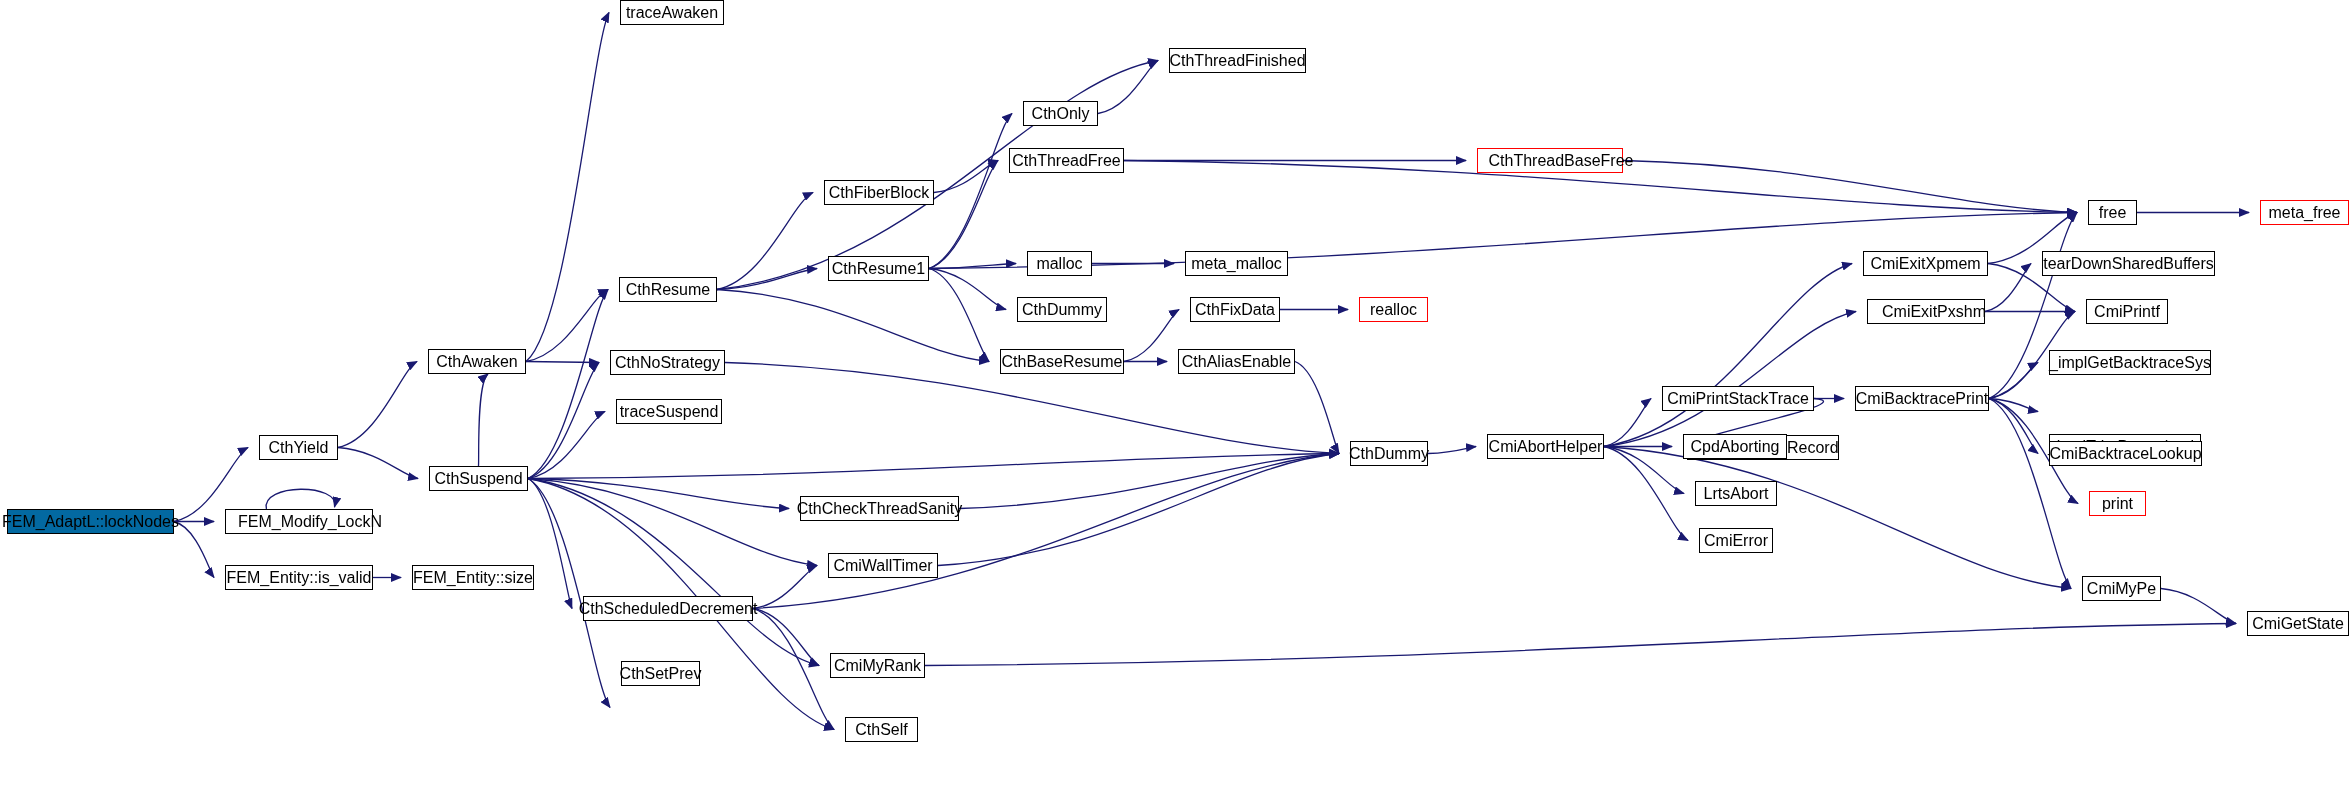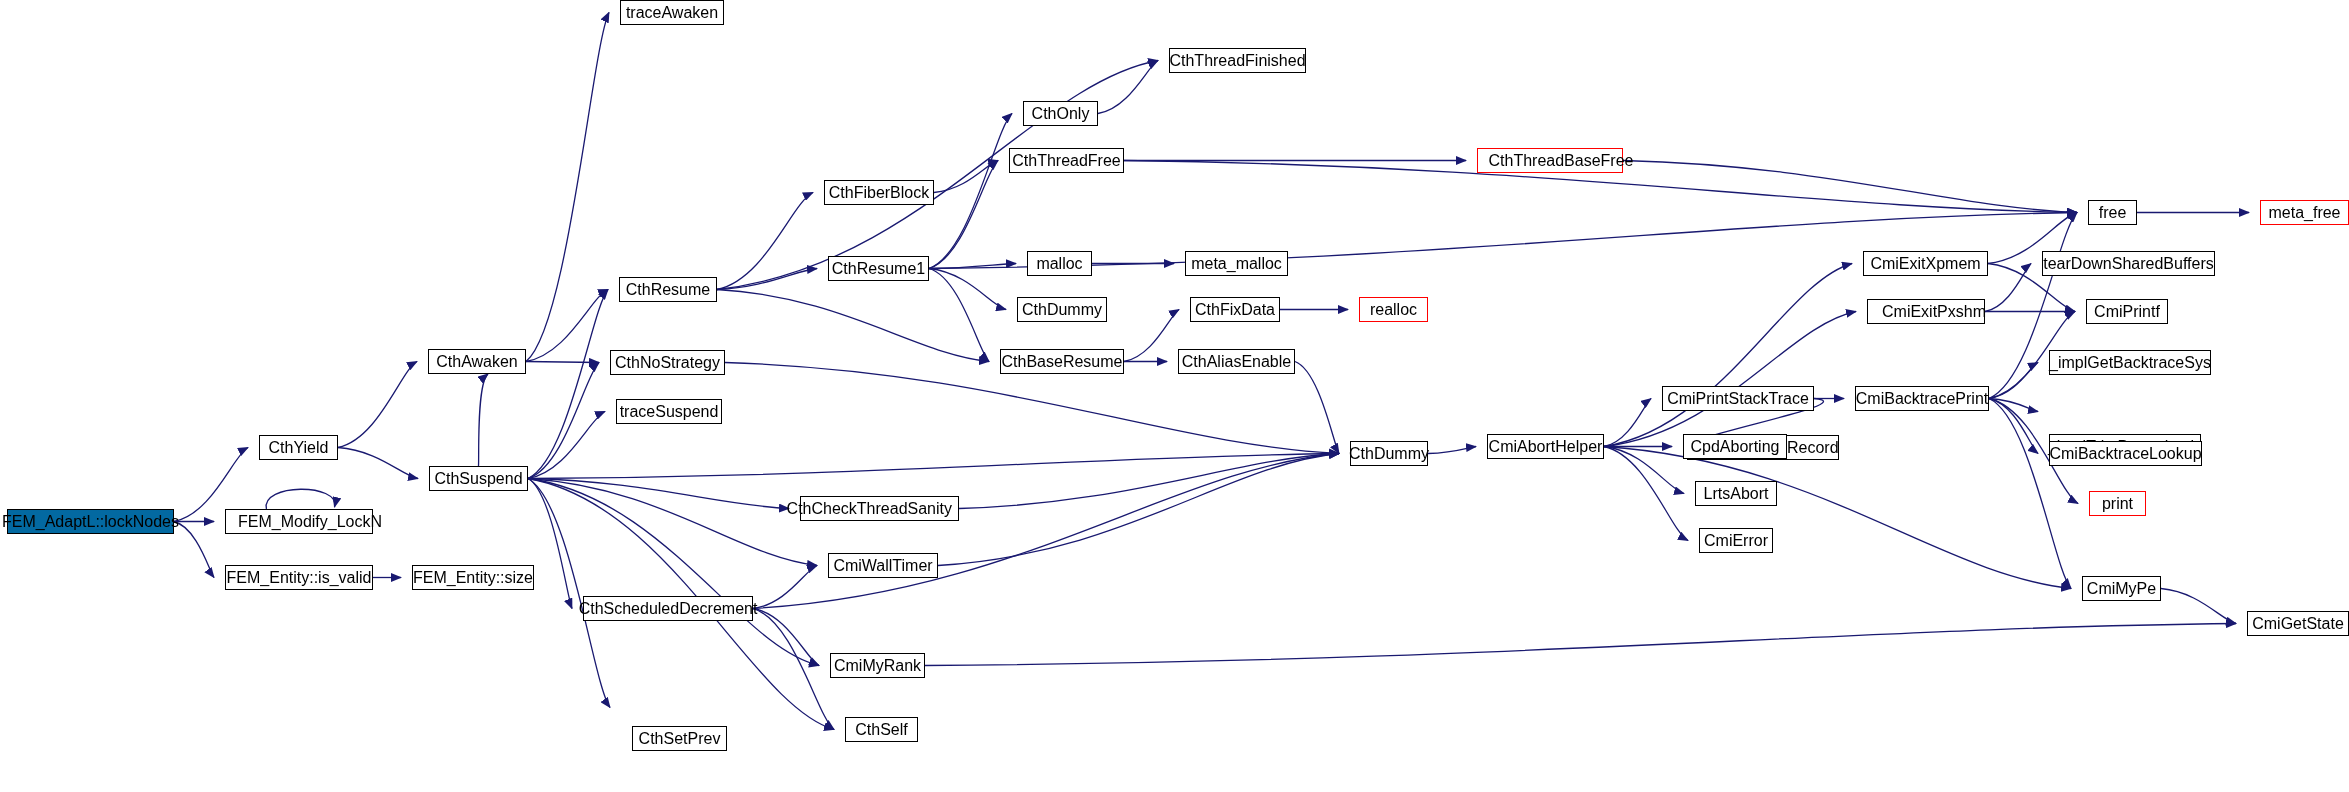--- a/index.html
+++ b/index.html
@@ -245,21 +245,21 @@
       </div>
       <div class="node red" style="left: 2089px; top: 491px; width: 57px;">
         <span class="node-label">print</span>
       </div>
       <div class="node gray" style="left: 7px; top: 509px; width: 167px;">
         <span class="node-label">FEM_AdaptL::lockNodes</span>
       </div>
       <div class="node" style="left: 225px; top: 509px; width: 148px; padding-left: 22px;">
         <span class="node-label">FEM_Modify_LockN</span>
       </div>
-      <div class="node" style="left: 800px; top: 496px; width: 159px; justify-content: flex-end;">
+      <div class="node" style="left: 800px; top: 496px; width: 159px;">
         <span class="node-label">CthCheckThreadSanity</span>
       </div>
       <div class="node" style="left: 1699px; top: 528px; width: 74px;">
         <span class="node-label">CmiError</span>
       </div>
       <div class="node" style="left: 828px; top: 553px; width: 110px;">
         <span class="node-label">CmiWallTimer</span>
       </div>
       <div class="node" style="left: 225px; top: 565px; width: 148px;">
         <span class="node-label">FEM_Entity::is_valid</span>
@@ -272,20 +272,20 @@
       </div>
       <div class="node" style="left: 2247px; top: 611px; width: 102px;">
         <span class="node-label">CmiGetState</span>
       </div>
       <div class="node" style="left: 583px; top: 596px; width: 170px;">
         <span class="node-label">CthScheduledDecrement</span>
       </div>
       <div class="node" style="left: 830px; top: 653px; width: 95px;">
         <span class="node-label">CmiMyRank</span>
       </div>
-      <div class="node" style="left: 621px; top: 726px; width: 95px; margin-left: 11px;">
+      <div class="node" style="left: 621px; top: 661px; width: 79px;">
         <span class="node-label">CthSetPrev</span>
       </div>
       <div class="node" style="left: 845px; top: 717px; width: 73px;">
         <span class="node-label">CthSelf</span>
       </div>
     </div>
 </div>
 
 </body></html>

